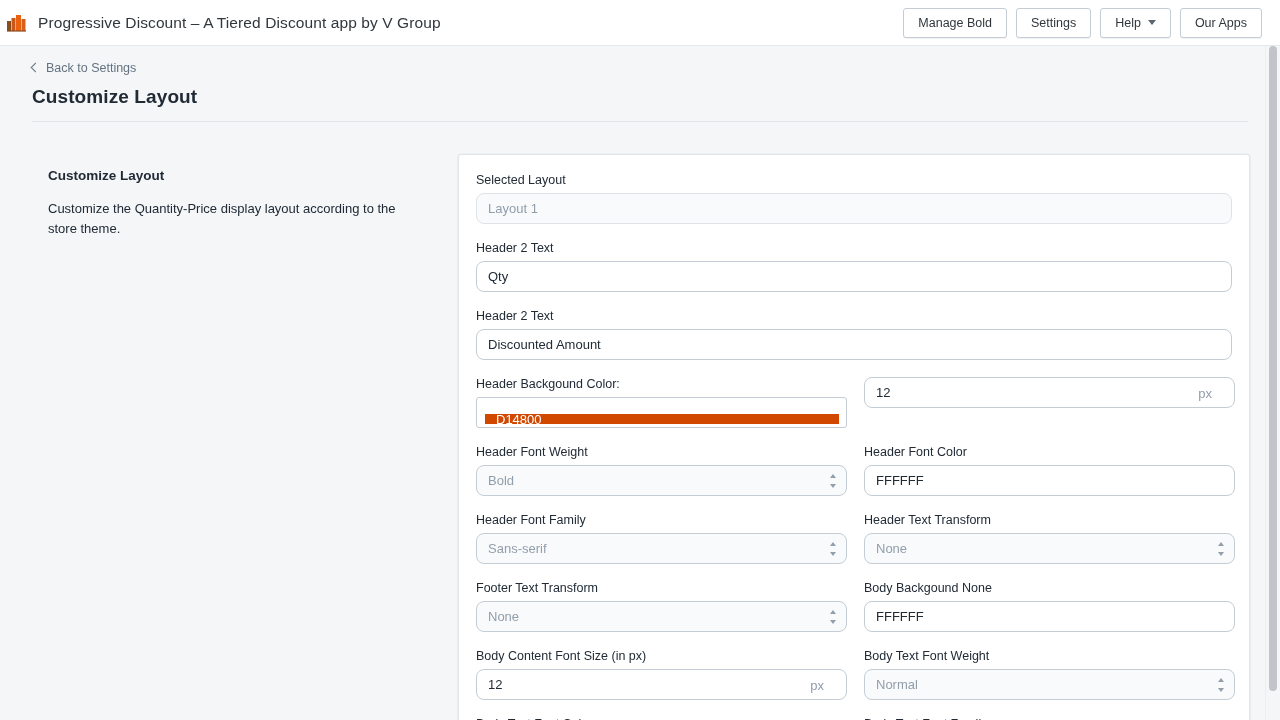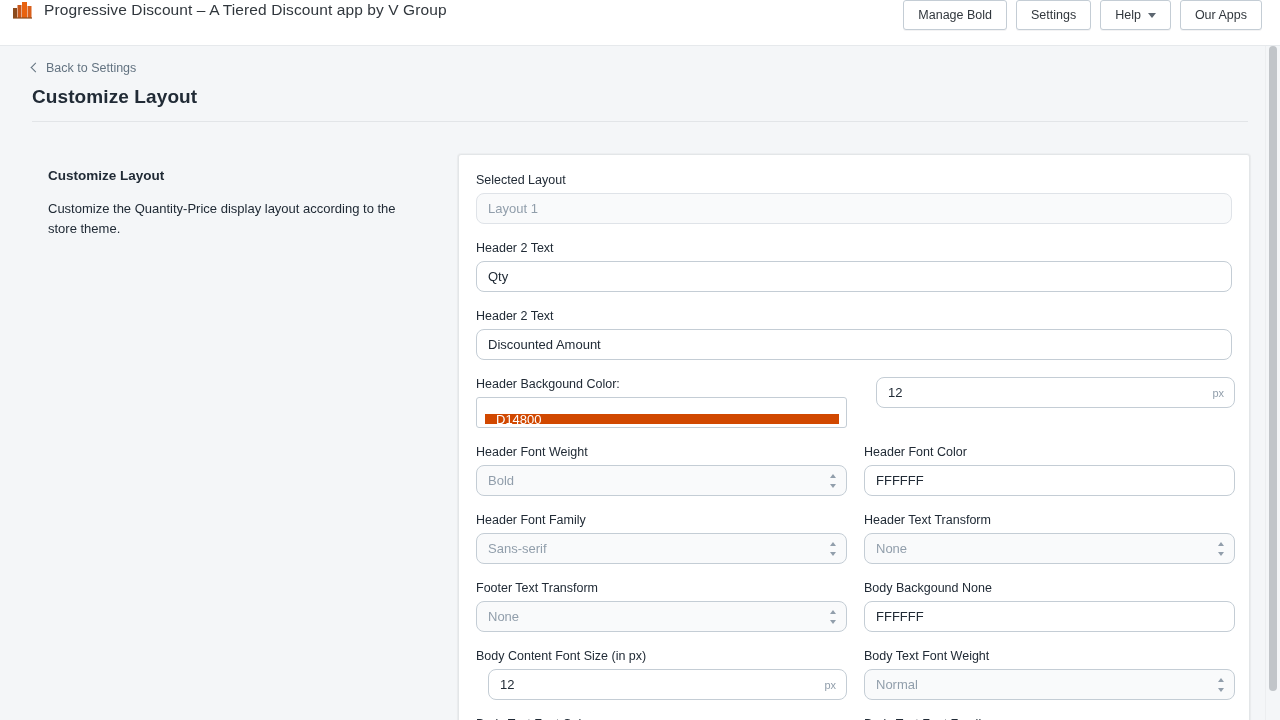--- a/index.html
+++ b/index.html
@@ -11,22 +11,22 @@
     font-size: 13px;
     -webkit-font-smoothing: antialiased;
   }
 
   
   .topbar {
     height: 46px;
     background: #ffffff;
     border-bottom: 1px solid #e6e9ec;
     display: flex;
-    align-items: flex-start;
-    padding: 0 18px 0 12px;
+    align-items: center;
+    padding: 0 18px 0 6px;
     position: relative;
   }
   .brand { display: flex; align-items: center; gap: 10px; }
   .app-icon { width: 22px; height: 20px; display: block; flex: 0 0 auto; }
   .app-title {
     font-size: 15.5px;
     color: #31373d;
     letter-spacing: .1px;
     white-space: nowrap;
   }
@@ -179,28 +179,28 @@
   .select-arrows i {
     display: block;
     width: 0; height: 0;
     border-left: 3.5px solid transparent;
     border-right: 3.5px solid transparent;
   }
   .select-arrows i.up { border-bottom: 4px solid #919eab; }
   .select-arrows i.dn { border-top: 4px solid #919eab; }
 
   
-  .suffix-wrap { position: relative; margin-left: 12px; }
+  .suffix-wrap { position: relative; }
   .suffix-wrap .input { padding-right: 32px; }
   .suffix {
     position: absolute;
-    right: 11px;
+    right: 23px;
     top: 50%;
     transform: translateY(-50%);
-    font-size: 11px;
+    font-size: 13px;
     color: #919eab;
     pointer-events: none;
   }
 
   
   .color-field {
     position: relative;
     height: 31px;
     border: 1px solid #c4cdd5;
     border-radius: 3px;

